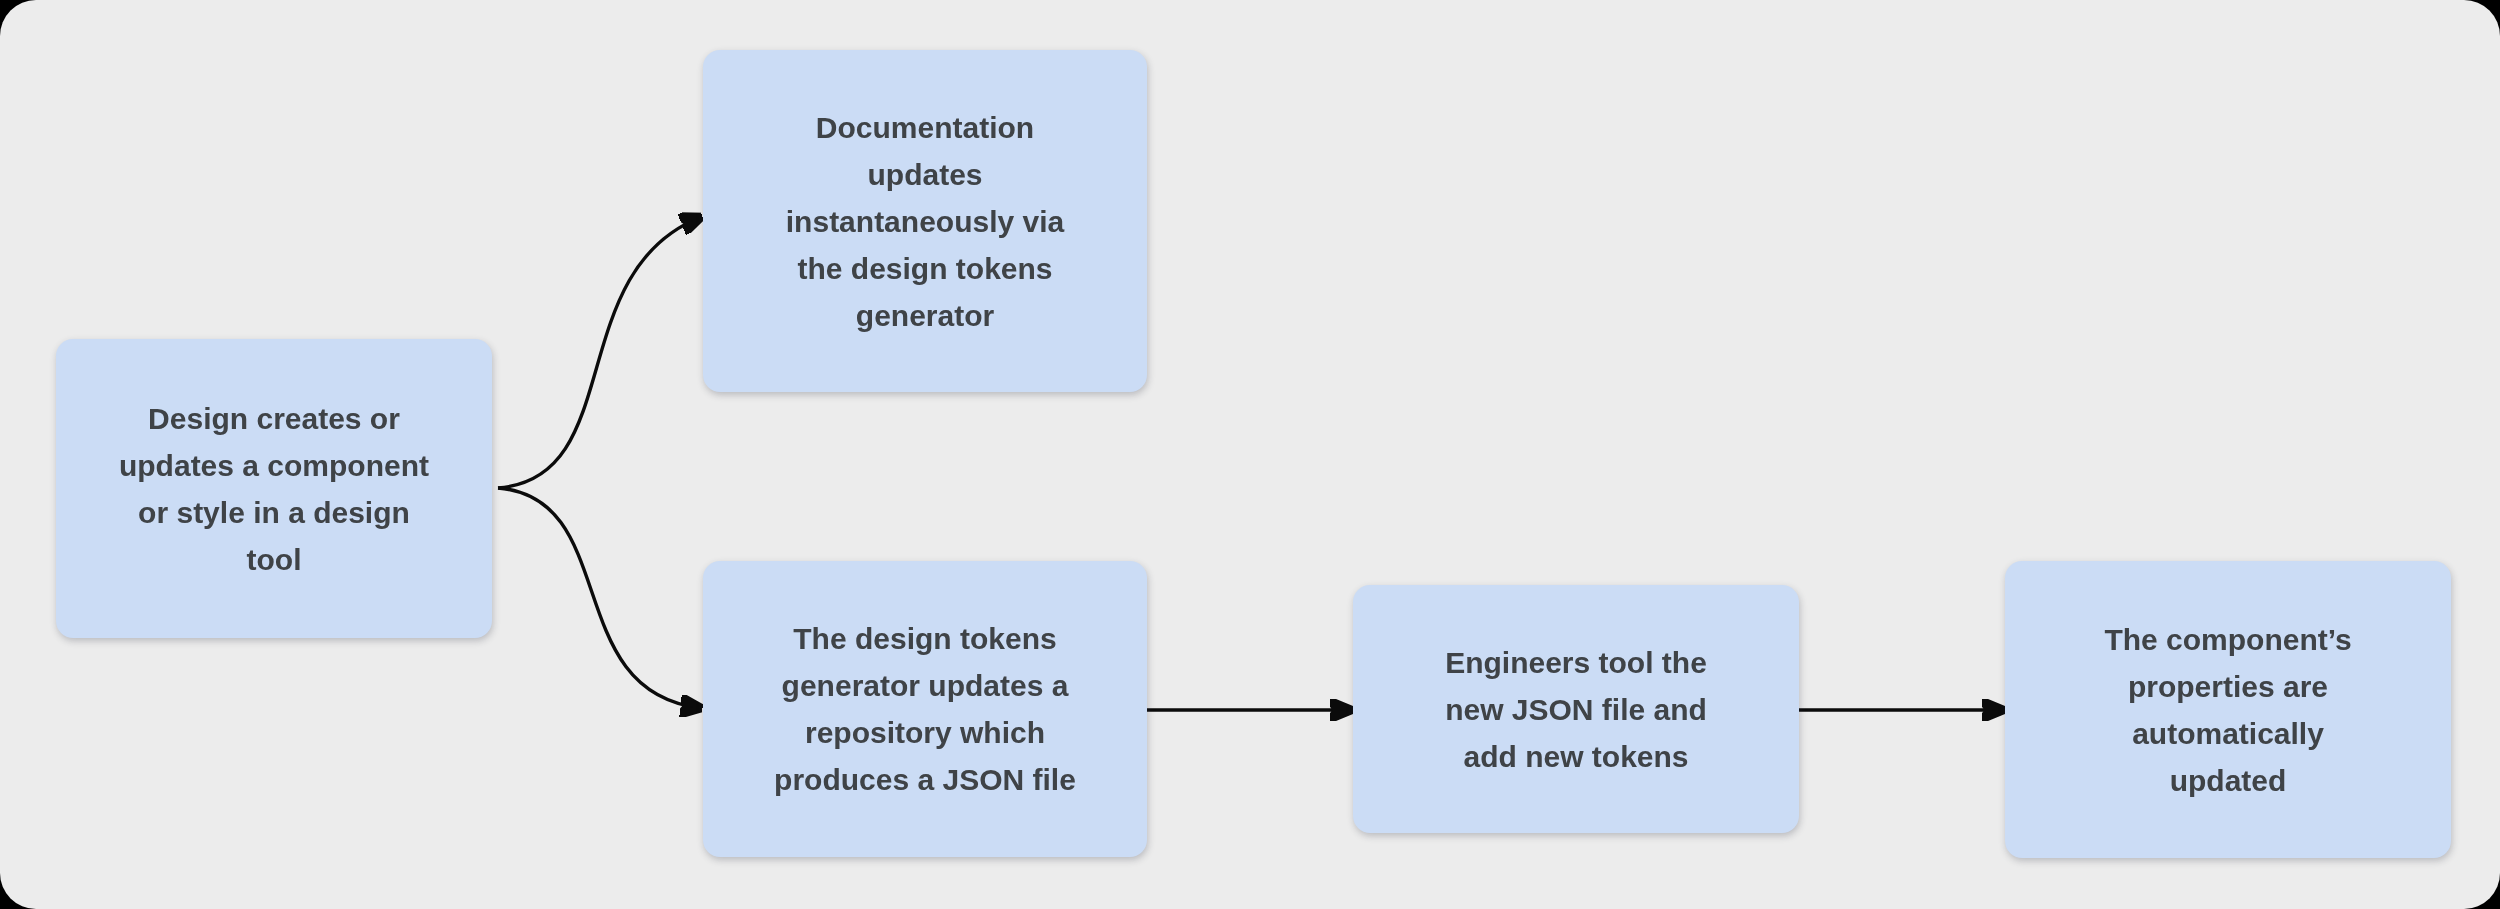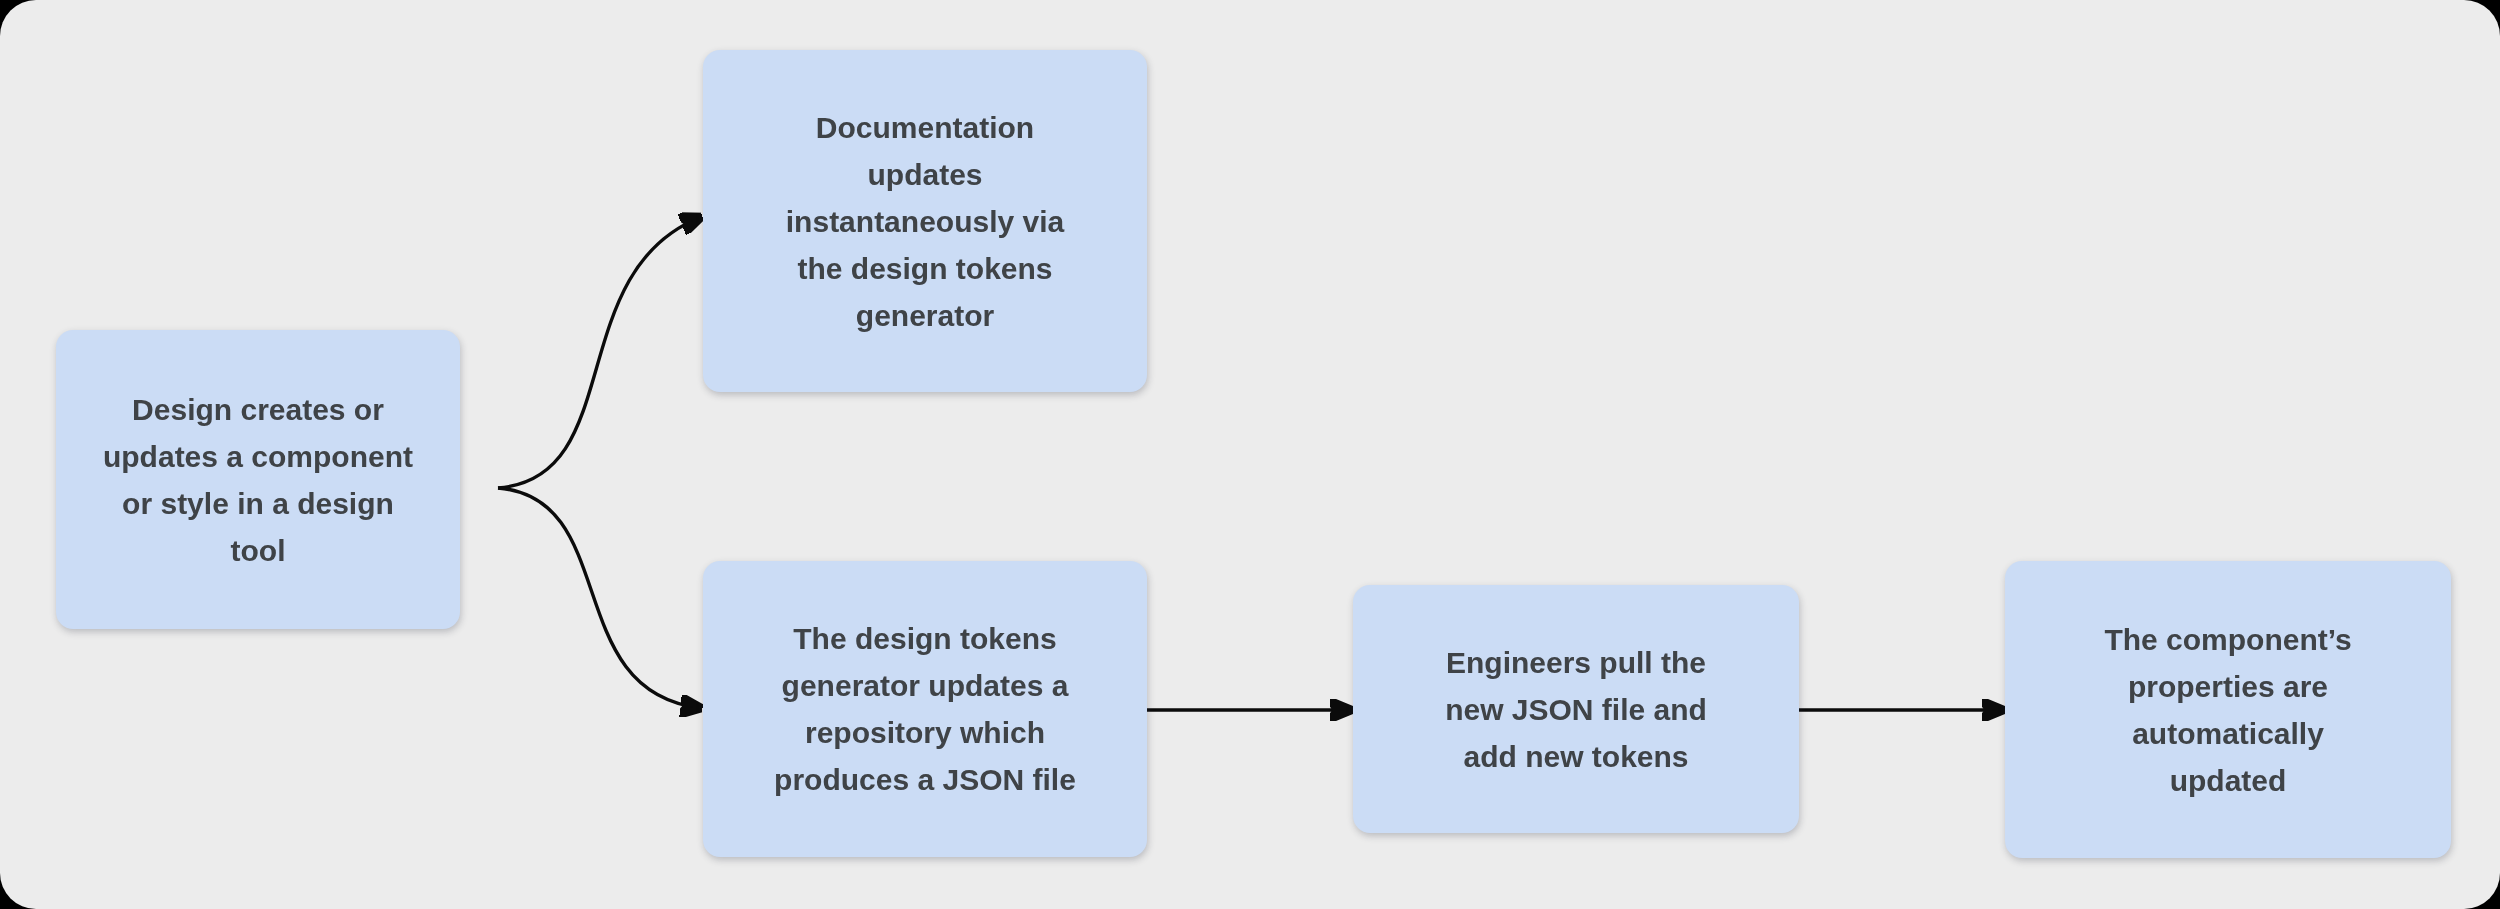--- a/index.html
+++ b/index.html
@@ -45,21 +45,21 @@
   .node-label {
     font-family: "Liberation Sans", "DejaVu Sans", sans-serif;
     font-weight: bold;
     font-size: 30px;
     line-height: 47px;
     color: var(--node-text, #3f4347);
     text-align: center;
     white-space: pre-line;
   }
   
-  #node-0 { left: 56px;   top: 330px; width: 404px; height: 299px; }
+  #node-0 { left: 56px;   top: 339px; width: 436px; height: 299px; }
   #node-1 { left: 703px;  top: 50px;  width: 444px; height: 342px; }
   #node-2 { left: 703px;  top: 561px; width: 444px; height: 296px; }
   #node-3 { left: 1353px; top: 585px; width: 446px; height: 248px; }
   #node-4 { left: 2005px; top: 561px; width: 446px; height: 297px; }
 </style>
 </head>
 <body>
 
 <div class="canvas">
 
@@ -91,21 +91,21 @@
   </div>
 
   <div class="node" id="node-2">
     <span class="node-label">The design tokens
 generator updates a
 repository which
 produces a JSON file</span>
   </div>
 
   <div class="node" id="node-3">
-    <span class="node-label">Engineers pull the
+    <span class="node-label">Engineers tool the
 new JSON file and
 add new tokens</span>
   </div>
 
   <div class="node" id="node-4">
     <span class="node-label">The component’s
 properties are
 automatically
 updated</span>
   </div>

